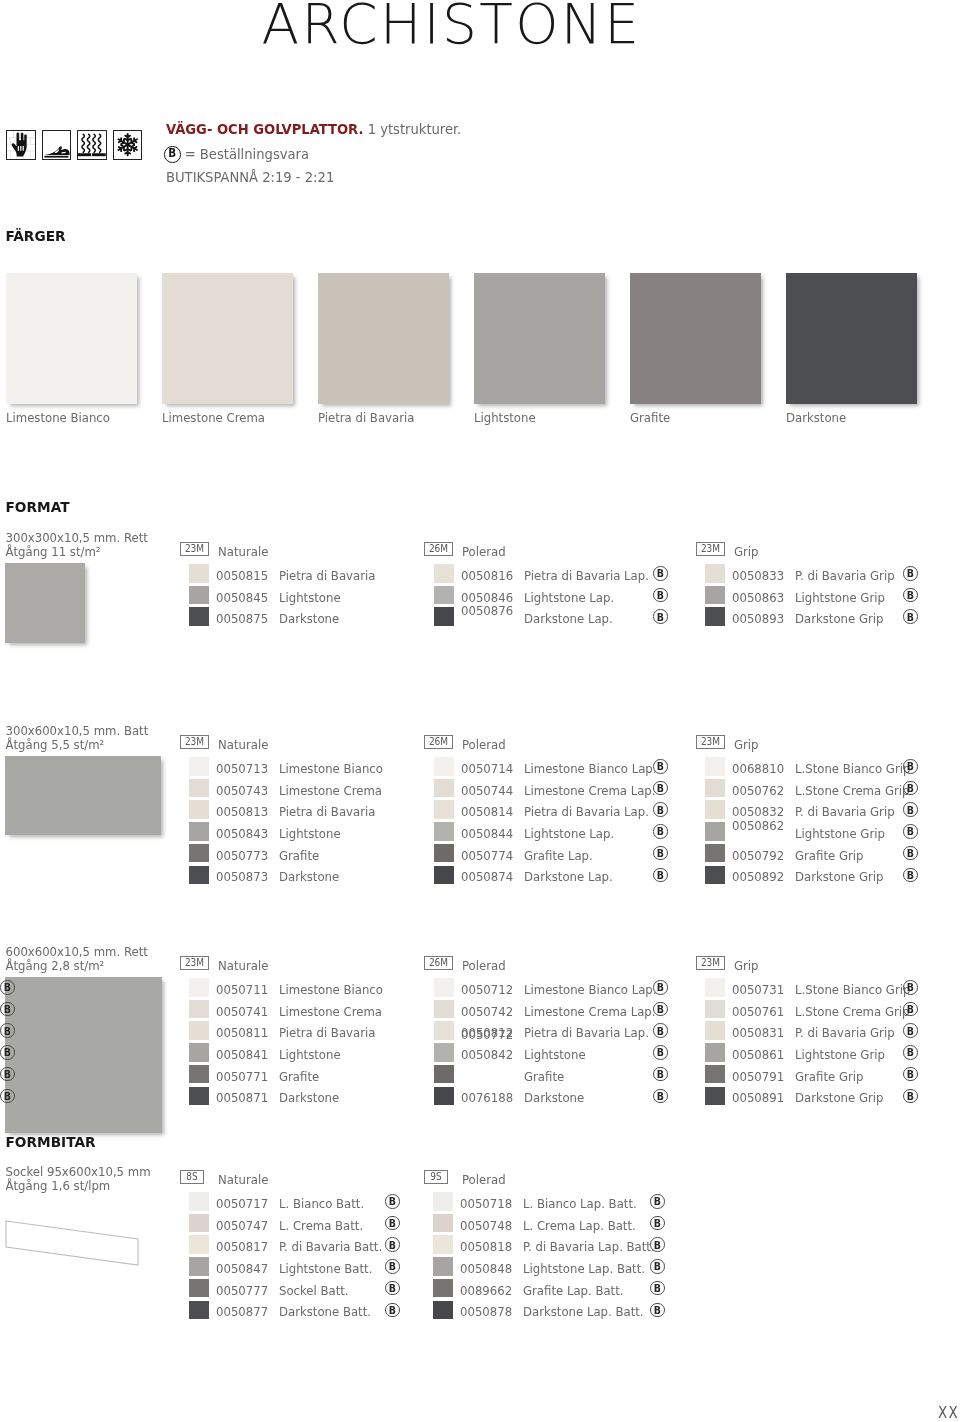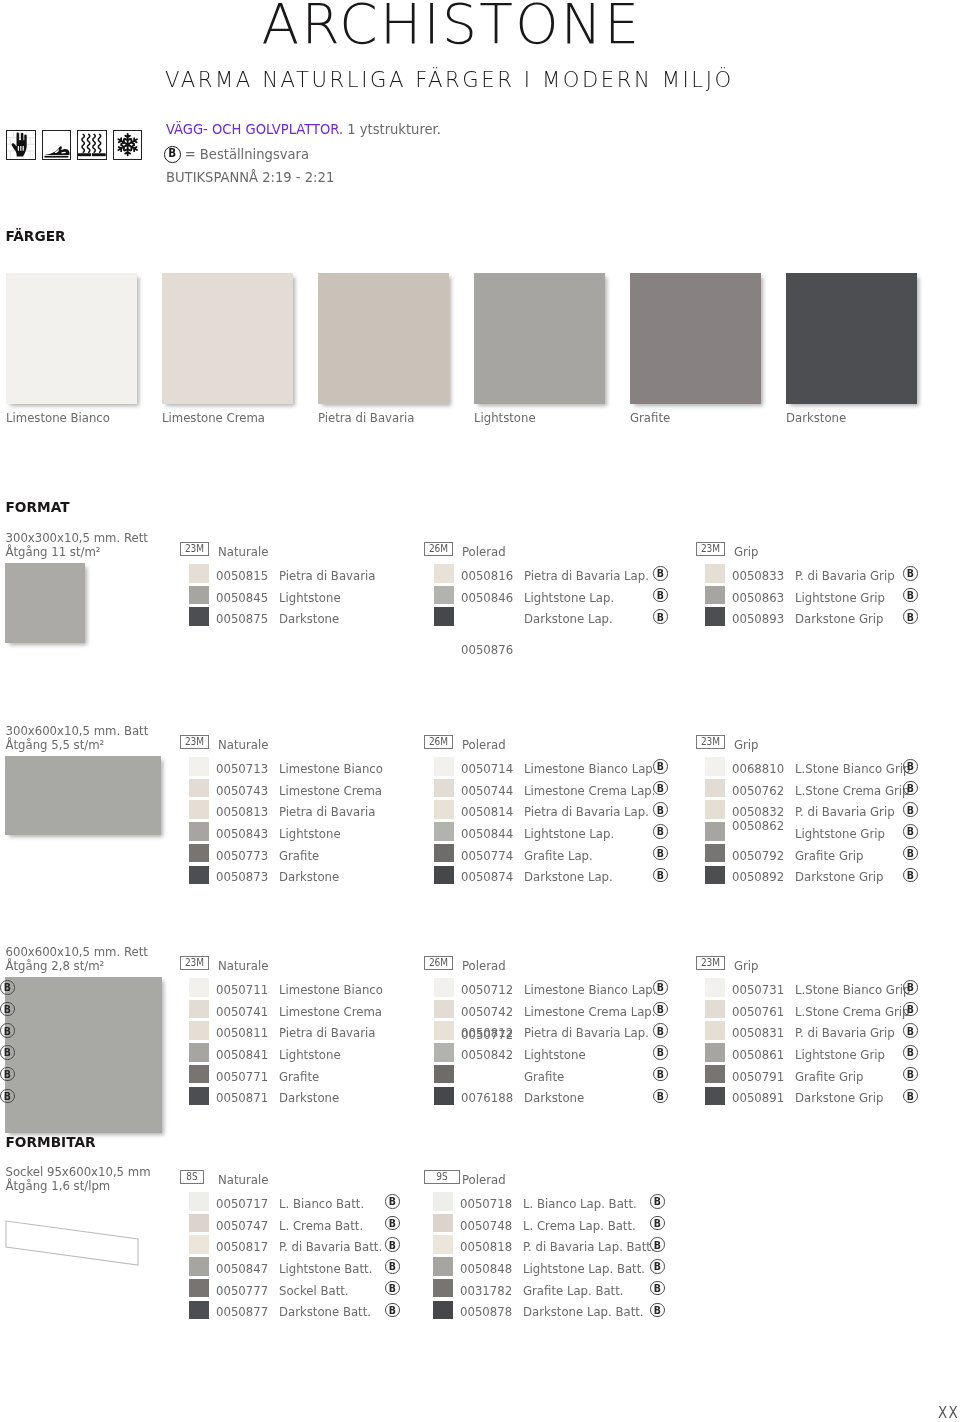--- a/index.html
+++ b/index.html
@@ -19,21 +19,21 @@
 
   .pictos{left:6px;top:130px;font-size:0;line-height:0;}
   .picto{width:29.7px;height:29.7px;border:1.1px solid #222;display:inline-block;
          margin-right:5.9px;position:relative;vertical-align:top;background:#fff;
          transform-origin:0 0;
          box-sizing:border-box;overflow:hidden;}
   .picto svg{display:block;position:absolute;left:0;top:0;width:100%;height:100%;}
 
   #usage-line{left:166px;top:122px;font-size:14.6px;line-height:1;white-space:nowrap;color:#6a6a6c;
               font-family:"DejaVu Sans Condensed","DejaVu Sans",sans-serif;}
-  #usage-line b{color:#6d28d9;font-weight:400;}
+  #usage-line b{color:#7f1d1d;font-weight:700;}
   #order-line{left:164px;top:146px;font-size:14.6px;line-height:1;white-space:nowrap;color:#6a6a6c;}
   #shop-line{left:166px;top:170px;font-size:14.6px;line-height:1;white-space:nowrap;color:#6a6a6c;}
 
   .bcirc{display:inline-block;width:16.5px;height:16.5px;border:1.3px solid #1a1718;border-radius:50%;
          position:relative;vertical-align:-4px;box-sizing:border-box;}
   .bcirc span{position:absolute;left:0;right:0;top:50%;transform:translateY(-50%);
               text-align:center;font-size:11.5px;font-weight:700;color:#1a1718;line-height:1;
               font-family:"DejaVu Sans Condensed",sans-serif;}
 
   
@@ -59,21 +59,20 @@
   .rb i{position:absolute;left:0;right:0;top:50%;transform:translateY(-50%);text-align:center;
         font-size:10.5px;font-weight:700;font-style:normal;color:#262628;line-height:1;}
 
   #footer-page{left:938px;top:1406px;font-size:15px;color:#58585a;letter-spacing:1.3px;line-height:1;}
 </style>
 </head>
 <body>
 <div class="page" id="page">
 
 <div class="abs" id="hdr-title">ARCHISTONE</div>
-<div class="abs" id="hdr-sub">VARMA NATURLIGA FÄRGER I MODERN MILJÖ</div>
 <div class="abs pictos">
   <span class="picto"><svg width="30" height="30" viewBox="0 0 30 30">
   <g stroke="#cdcdcd" stroke-width="0.55" fill="none">
     <path d="M0 7.2H30M0 14.4H30M0 21.6H30"></path>
     <path d="M7.2 0V7.2M14.4 0V7.2M21.6 0V7.2M3.6 7.2V14.4M10.8 7.2V14.4M18 7.2V14.4M25.2 7.2V14.4M7.2 14.4V21.6M14.4 14.4V21.6M21.6 14.4V21.6M3.6 21.6V30M10.8 21.6V30M18 21.6V30M25.2 21.6V30"></path>
   </g>
   <path fill="#111" d="M12.9 2.1c.85 0 1.3.55 1.3 1.25V10h.95V3.2c0-.75.5-1.3 1.3-1.3s1.3.55 1.3 1.3V10h.95V5.0c0-.75.5-1.3 1.3-1.3s1.35.55 1.35 1.3v11.1c0 4.7-2.2 8.6-4.1 11.5H10.6c0-2.4-.45-4.25-1.4-5.9-1.05-1.85-2.7-3.85-3.9-5.85-.5-.85-.25-1.8.5-2.25.75-.45 1.7-.3 2.25.4l2.3 2.85V3.0c0-.75.5-1.3 1.3-1.3s1.3.55 1.3 1.3v7h.95V3.35c0-.7.45-1.25 1.3-1.25z"></path>
   <path fill="#fff" d="M11.7 16.3h1.3v5.0h-1.3zM14.3 16.3h1.3v5.0h-1.3zM16.9 16.3h1.3v5.0h-1.3z"></path>
  </svg></span>
   <span class="picto"><svg width="30" height="30" viewBox="0 0 30 30">
@@ -138,21 +137,21 @@
 <div class="rb" style="left:653px;top:566.0px">
       <i>B</i>
     </div>
 <div class="chip" style="left:434px;top:585.7px;background:#b2b2ae"></div>
 <div class="rcode" style="left:461px;top:590.5px">0050846</div>
 <div class="rname" style="left:524px;top:590.5px">Lightstone Lap.</div>
 <div class="rb" style="left:653px;top:587.7px">
       <i>B</i>
     </div>
 <div class="chip" style="left:434px;top:607.4px;background:#46474b"></div>
-<div class="rcode" style="left:461px;top:643px">0050876</div>
+<div class="rcode" style="left:461px;top:604px">0050876</div>
 <div class="rname" style="left:524px;top:612.2px">Darkstone Lap.</div>
 <div class="rb" style="left:653px;top:609.4px">
       <i>B</i>
     </div>
 <div class="badge" style="left:696px;top:542px;width:29px">23M</div>
 <div class="fin" style="left:734px;top:544.5px">Grip</div>
 <div class="chip" style="left:705px;top:564.0px;background:#e5ded5"></div>
 <div class="rcode" style="left:732px;top:568.8px">0050833</div>
 <div class="rname" style="left:795px;top:568.8px">P. di Bavaria Grip</div>
 <div class="rb" style="left:903px;top:566.0px">
@@ -423,21 +422,21 @@
 <div class="rname" style="left:279px;top:1283.6px">Sockel Batt.</div>
 <div class="rb" style="left:385px;top:1280.8px">
       <i>B</i>
     </div>
 <div class="chip" style="left:189px;top:1300.5px;background:#4d4e52"></div>
 <div class="rcode" style="left:216px;top:1305.3px">0050877</div>
 <div class="rname" style="left:279px;top:1305.3px">Darkstone Batt.</div>
 <div class="rb" style="left:385px;top:1302.5px">
       <i>B</i>
     </div>
-<div class="badge" style="left:424px;top:1170px;width:36px">9S</div>
+<div class="badge" style="left:424px;top:1170px;width:24px">9S</div>
 <div class="fin" style="left:462px;top:1172.5px">Polerad</div>
 <div class="chip" style="left:433px;top:1192.0px;background:#eeeeeb"></div>
 <div class="rcode" style="left:460px;top:1196.8px">0050718</div>
 <div class="rname" style="left:523px;top:1196.8px">L. Bianco Lap. Batt.</div>
 <div class="rb" style="left:650px;top:1194.0px">
       <i>B</i>
     </div>
 <div class="chip" style="left:433px;top:1213.7px;background:#ddd3cd"></div>
 <div class="rcode" style="left:460px;top:1218.5px">0050748</div>
 <div class="rname" style="left:523px;top:1218.5px">L. Crema Lap. Batt.</div>
@@ -450,21 +449,21 @@
 <div class="rb" style="left:650px;top:1237.4px">
       <i>B</i>
     </div>
 <div class="chip" style="left:433px;top:1257.1px;background:#a6a5a1"></div>
 <div class="rcode" style="left:460px;top:1261.9px">0050848</div>
 <div class="rname" style="left:523px;top:1261.9px">Lightstone Lap. Batt.</div>
 <div class="rb" style="left:650px;top:1259.1px">
       <i>B</i>
     </div>
 <div class="chip" style="left:433px;top:1278.8px;background:#787471"></div>
-<div class="rcode" style="left:460px;top:1283.6px">0031782</div>
+<div class="rcode" style="left:460px;top:1283.6px">0089662</div>
 <div class="rname" style="left:523px;top:1283.6px">Grafite Lap. Batt.</div>
 <div class="rb" style="left:650px;top:1280.8px">
       <i>B</i>
     </div>
 <div class="chip" style="left:433px;top:1300.5px;background:#46474b"></div>
 <div class="rcode" style="left:460px;top:1305.3px">0050878</div>
 <div class="rname" style="left:523px;top:1305.3px">Darkstone Lap. Batt.</div>
 <div class="rb" style="left:650px;top:1302.5px">
       <i>B</i>
     </div>

